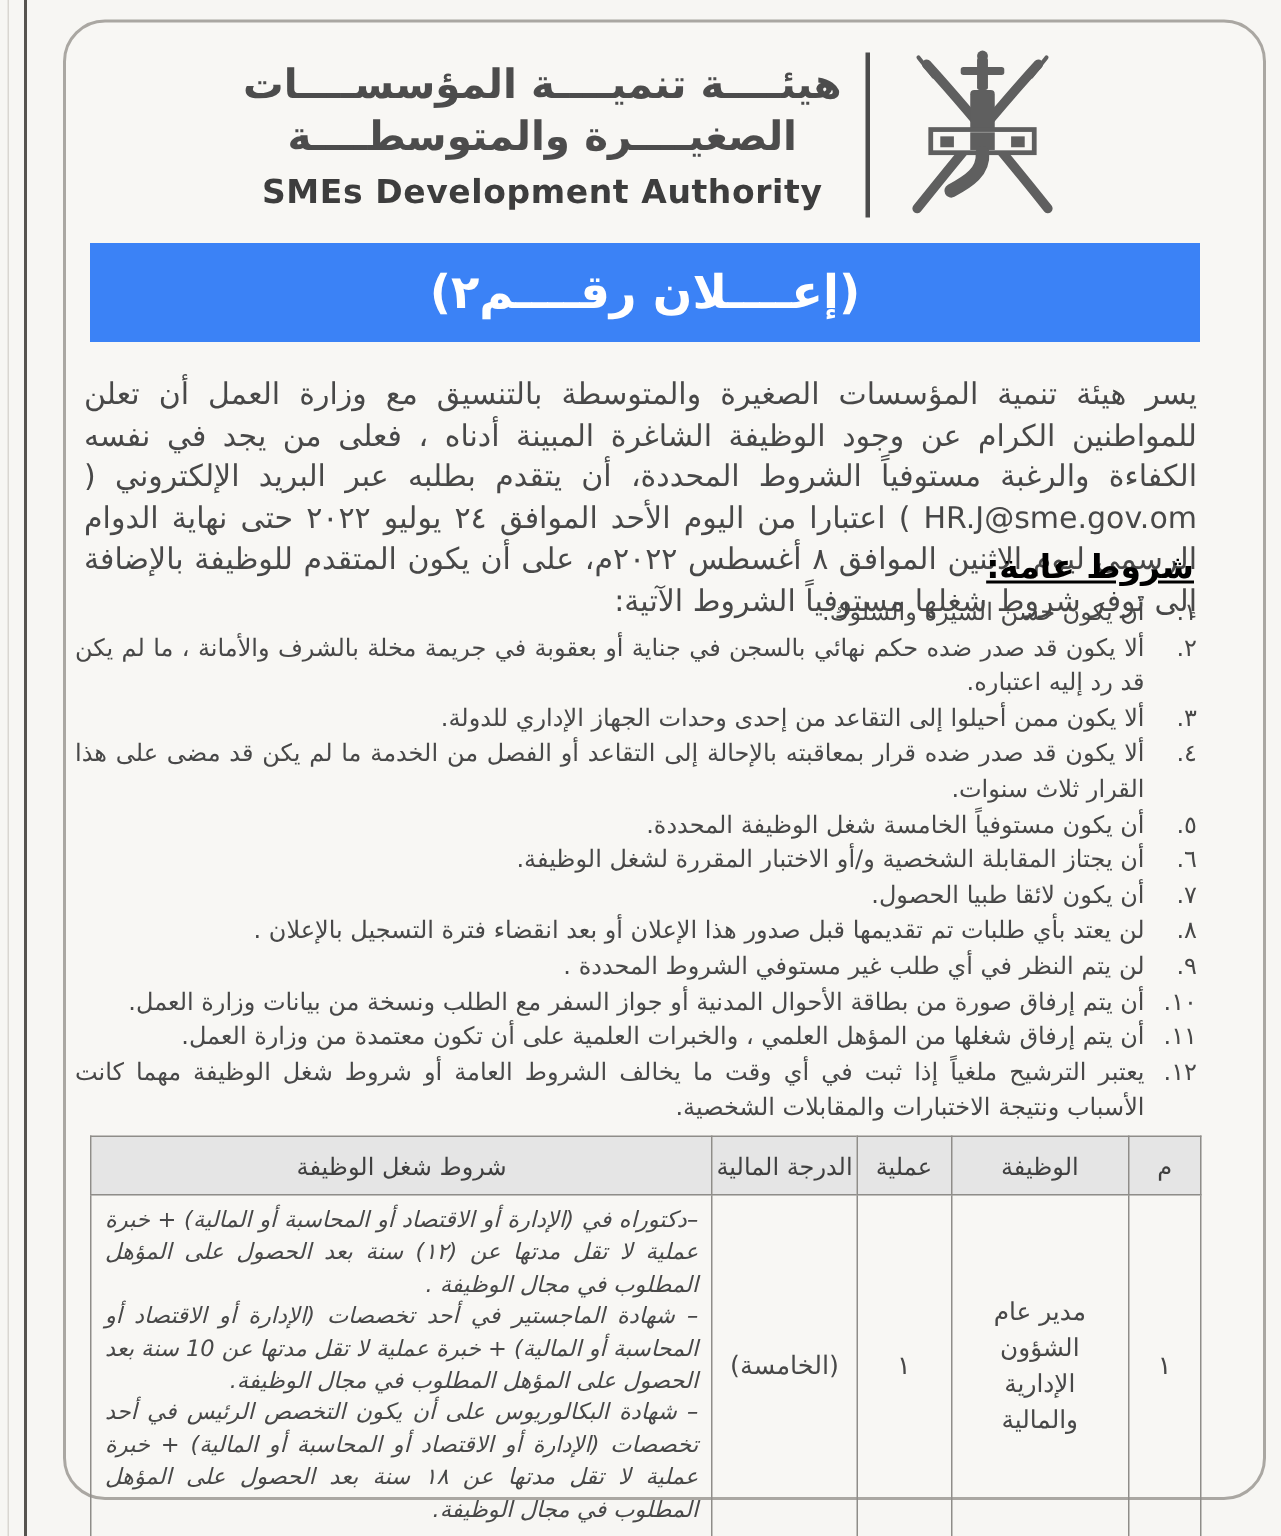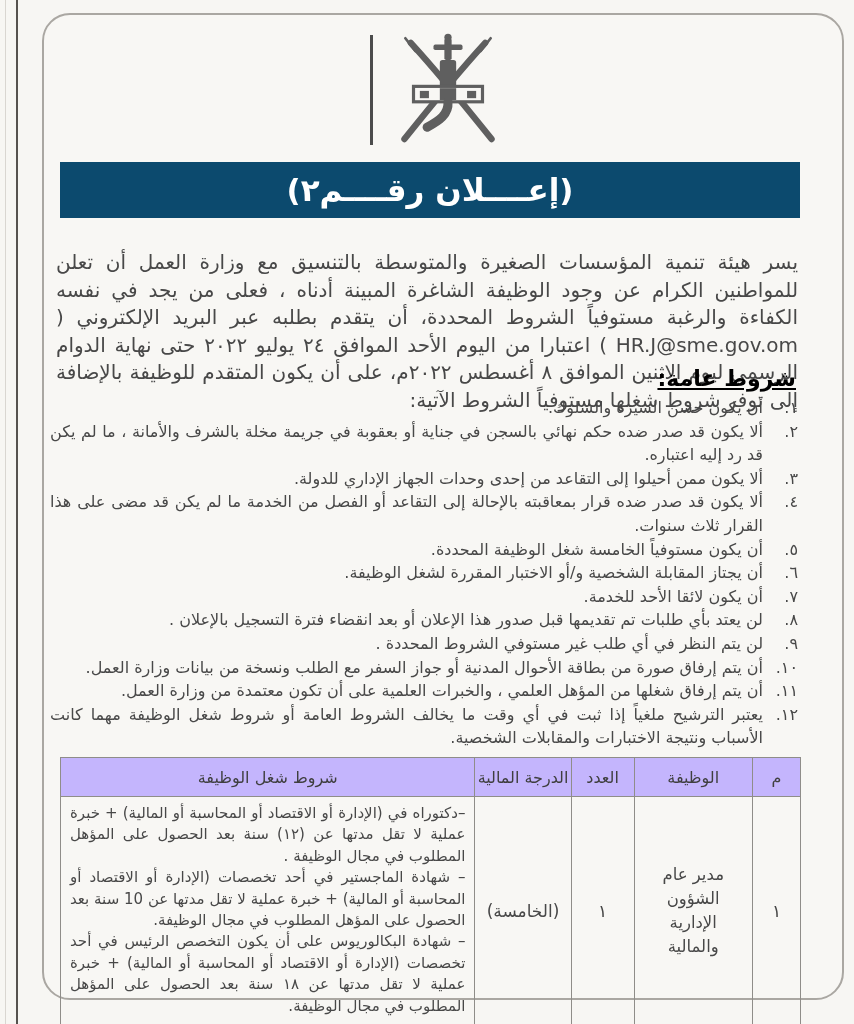--- a/index.html
+++ b/index.html
@@ -29,22 +29,22 @@
     direction:ltr;
   }
   .logo-text{text-align:center;color:#4c4c4c;}
   .logo-ar{font-size:27px;font-weight:bold;line-height:35px;letter-spacing:0;}
   .logo-en{font-size:22px;font-weight:bold;margin-top:7px;color:#3d3d3d;letter-spacing:.4px;}
   .logo-bar{width:3px;height:110px;background:#4c4c4c;}
   .emblem{width:118px;height:122px;display:block;}
 
   
   .banner{
-    position:absolute;top:147px;left:16px;width:740px;height:56px;
-    background:#0c4a6e;color:#ffffff;
+    position:absolute;top:147px;left:16px;width:740px;height:66px;
+    background:#3b82f6;color:#ffffff;
     display:flex;align-items:center;justify-content:center;
     font-size:31px;font-weight:bold;direction:rtl;
   }
 
   
   .intro{
     position:absolute;top:214px;right:44px;width:742px;
     direction:rtl;text-align:justify;
     font-size:20px;line-height:27.5px;color:#484848;
   }
@@ -62,44 +62,49 @@
   .gnum{min-width:35px;text-align:right;flex:0 0 auto;}
   .gtxt{flex:1;text-align:justify;}
 
   
   .vtable{
     position:absolute;top:742px;left:16px;width:741px;
     border-collapse:collapse;direction:rtl;table-layout:fixed;
   }
   .vtable th,.vtable td{border:1.4px solid #8f8d89;box-sizing:border-box;}
   .vtable th{
-    background:#c4b5fd;font-weight:normal;color:#3f3f3f;
+    background:#e5e5e5;font-weight:normal;color:#3f3f3f;
     font-size:16px;height:39px;white-space:nowrap;text-align:center;
   }
   .vtable td{vertical-align:middle;color:#484848;}
   .td-center{text-align:center;font-size:17px;}
   .td-job{font-size:16.5px;line-height:24px;text-align:center;padding:4px 10px;}
   .td-cond{
     padding:6px 9px 8px 9px;font-size:15px;line-height:21.4px;
     text-align:justify;vertical-align:top;
   }
-  .cond-line{text-align:justify;}
+  .cond-line{text-align:justify;font-style:italic;}
 
   .col-m{width:6.5%;} .col-job{width:16%;} .col-count{width:8.5%;}
   .col-grade{width:13%;} .col-cond{width:56%;}
 </style>
 </head>
 <body>
 
 <div class="rule-light"></div>
 <div class="rule-dark"></div>
 
 <div class="frame">
 
   <div class="logo-row">
+    <div class="logo-text">
+      <div class="logo-ar">هيئــــة تنميــــة المؤسســــات</div>
+      <div class="logo-ar">الصغيــــرة والمتوسطــــة</div>
+      <div class="logo-en">SMEs Development Authority</div>
+    </div>
     <div class="logo-bar"></div>
     <svg class="emblem" viewBox="0 0 130 130" aria-hidden="true">
       <g stroke="#5f5f5f" fill="none" stroke-linecap="round">
         <path d="M17 119 C41 89 74 48 106 13" stroke-width="7"></path>
         <path d="M113 119 C89 89 56 48 24 13" stroke-width="7"></path>
         <path d="M101 22 L112 8" stroke-width="3"></path>
         <path d="M29 22 L18 8" stroke-width="3"></path>
       </g>
       <g fill="#5f5f5f">
         <circle cx="65" cy="7" r="4"></circle>
@@ -148,21 +153,21 @@
         <span class="gtxt">أن يكون مستوفياً الخامسة شغل الوظيفة المحددة.</span>
       </div>
 
       <div class="gitem">
         <span class="gnum">٦.</span>
         <span class="gtxt">أن يجتاز المقابلة الشخصية و/أو الاختبار المقررة لشغل الوظيفة.</span>
       </div>
 
       <div class="gitem">
         <span class="gnum">٧.</span>
-        <span class="gtxt">أن يكون لائقا الأحد للخدمة.</span>
+        <span class="gtxt">أن يكون لائقا طبيا الحصول.</span>
       </div>
 
       <div class="gitem">
         <span class="gnum">٨.</span>
         <span class="gtxt">لن يعتد بأي طلبات تم تقديمها قبل صدور هذا الإعلان أو بعد انقضاء فترة التسجيل بالإعلان .</span>
       </div>
 
       <div class="gitem">
         <span class="gnum">٩.</span>
         <span class="gtxt">لن يتم النظر في أي طلب غير مستوفي الشروط المحددة .</span>
@@ -189,21 +194,21 @@
       <col class="col-m">
         <col class="col-job">
         <col class="col-count">
         <col class="col-grade">
         <col class="col-cond">
     </colgroup>
     <thead>
       <tr>
         <th>م</th>
         <th>الوظيفة</th>
-        <th>العدد</th>
+        <th>عملية</th>
         <th>الدرجة المالية</th>
         <th>شروط شغل الوظيفة</th>
       </tr>
     </thead>
     <tbody>
       <tr>
         <td class="td-center">١</td>
         <td class="td-job">مدير عام الشؤون الإدارية والمالية</td>
         <td class="td-center">١</td>
         <td class="td-center">(الخامسة)</td>

